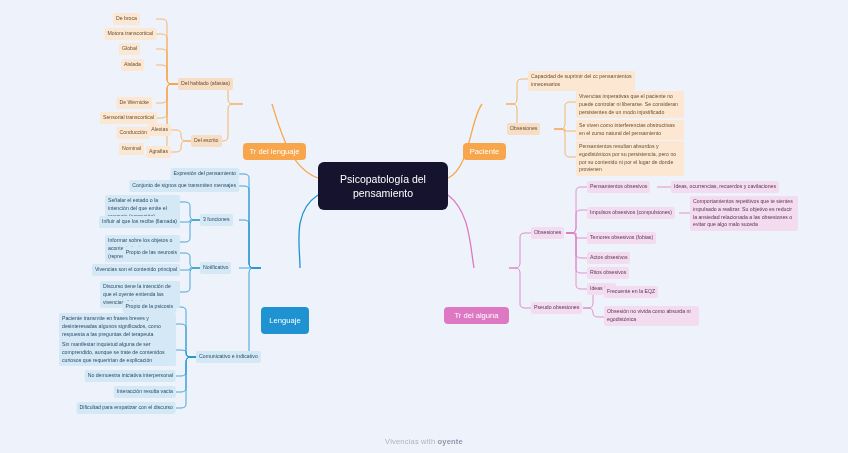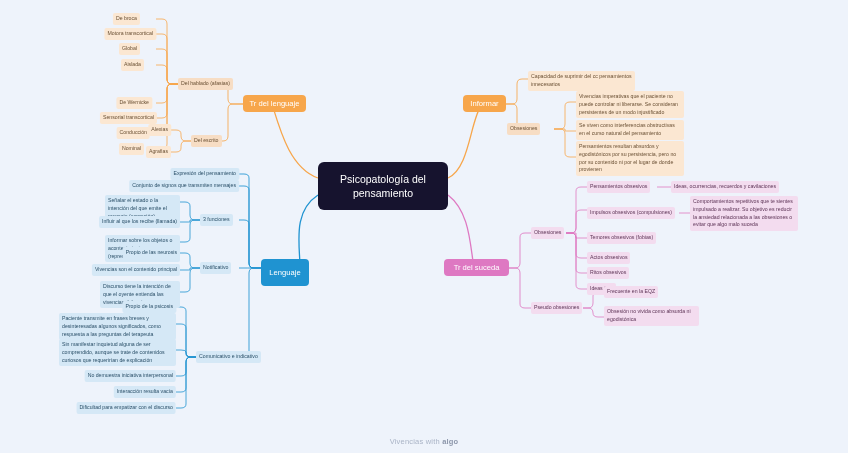--- a/index.html
+++ b/index.html
@@ -40,20 +40,21 @@
 
   
   .main-label{
     position:absolute;
     border-radius:4px;
     color:#ffffff;
     font-size:7.6px;
     display:flex;align-items:center;justify-content:center;
     box-sizing:border-box;
     padding:0 4px;
+    margin-top:48px;
   }
   .ml-orange{background:#f7a64b;}
   .ml-blue{background:#1f93d1;}
   .ml-pink{background:#de78c2;}
 
   
   .t-orange{background:#fbe7d2;color:#6a5034;}
   .t-orange2{background:#f7ddc4;color:#6a5034;}
   .t-blue{background:#d5e8f6;color:#2a4f68;}
   .t-pink{background:#f3dcef;color:#5e3557;}
@@ -213,38 +214,38 @@
   <div class="node t-blue" style="left:59px;top:339px;width:117px;">
     <span>Sin manifestar inquietud alguna de ser comprendido, aunque se trate de contenidos curiosos que requerirían de explicación</span></div>
   <div class="node one t-blue" style="left:176px;top:370px;transform:translateX(-100%);">
     <span>No demuestra iniciativa interpersonal</span></div>
   <div class="node one t-blue" style="left:176px;top:386px;transform:translateX(-100%);">
     <span>Interacción resulta vacía</span></div>
   <div class="node one t-blue" style="left:176px;top:402px;transform:translateX(-100%);">
     <span>Dificultad para empatizar con el discurso</span></div>
 
   <div class="main-label ml-orange" style="left:463px;top:95px;width:43px;height:17px;">
-    <span>Informar</span>
+    <span>Paciente</span>
   </div>
 
   <div class="node t-orange" style="left:528px;top:71px;width:107px;">
     <span>Capacidad de suprimir del cc pensamientos innecesarios</span></div>
 
   <div class="node one t-orange2" style="left:507px;top:123px;">
     <span>Obsesiones</span></div>
 
   <div class="node t-orange" style="left:576px;top:91px;width:108px;">
     <span>Vivencias imperativas que el paciente no puede controlar ni liberarse. Se consideran persistentes de un modo injustificado</span></div>
   <div class="node t-orange" style="left:576px;top:120px;width:108px;">
     <span>Se viven como interferencias obstructivas en el curso natural del pensamiento</span></div>
   <div class="node t-orange" style="left:576px;top:141px;width:108px;">
     <span>Pensamientos resultan absurdos y egodistónicos por su persistencia, pero no por su contenido ni por el lugar de donde provienen</span></div>
 
   <div class="main-label ml-pink" style="left:444px;top:259px;width:65px;height:17px;">
-    <span>Tr del suceda</span>
+    <span>Tr del alguna</span>
   </div>
 
   <div class="node one t-pink" style="left:531px;top:227px;">
     <span>Obsesiones</span></div>
   <div class="node one t-pink" style="left:531px;top:302px;">
     <span>Pseudo obsesiones</span></div>
 
   <div class="node one t-pink" style="left:587px;top:181px;">
     <span>Pensamientos obsesivos</span></div>
   <div class="node one t-pink" style="left:671px;top:181px;">
@@ -264,16 +265,16 @@
   <div class="node one t-pink" style="left:587px;top:283px;">
     <span>Ideas fijas</span></div>
 
   <div class="node one t-pink" style="left:604px;top:286px;">
     <span>Frecuente en la EQZ</span></div>
   <div class="node t-pink" style="left:604px;top:306px;width:95px;">
     <span>Obsesión no vivida como absurda ni egodistónica</span></div>
 
   <div class="footer">
     <span>Vivencias with</span>
-    <b>algo</b>
+    <b>oyente</b>
   </div>
 
 </div>
 
 </body></html>

